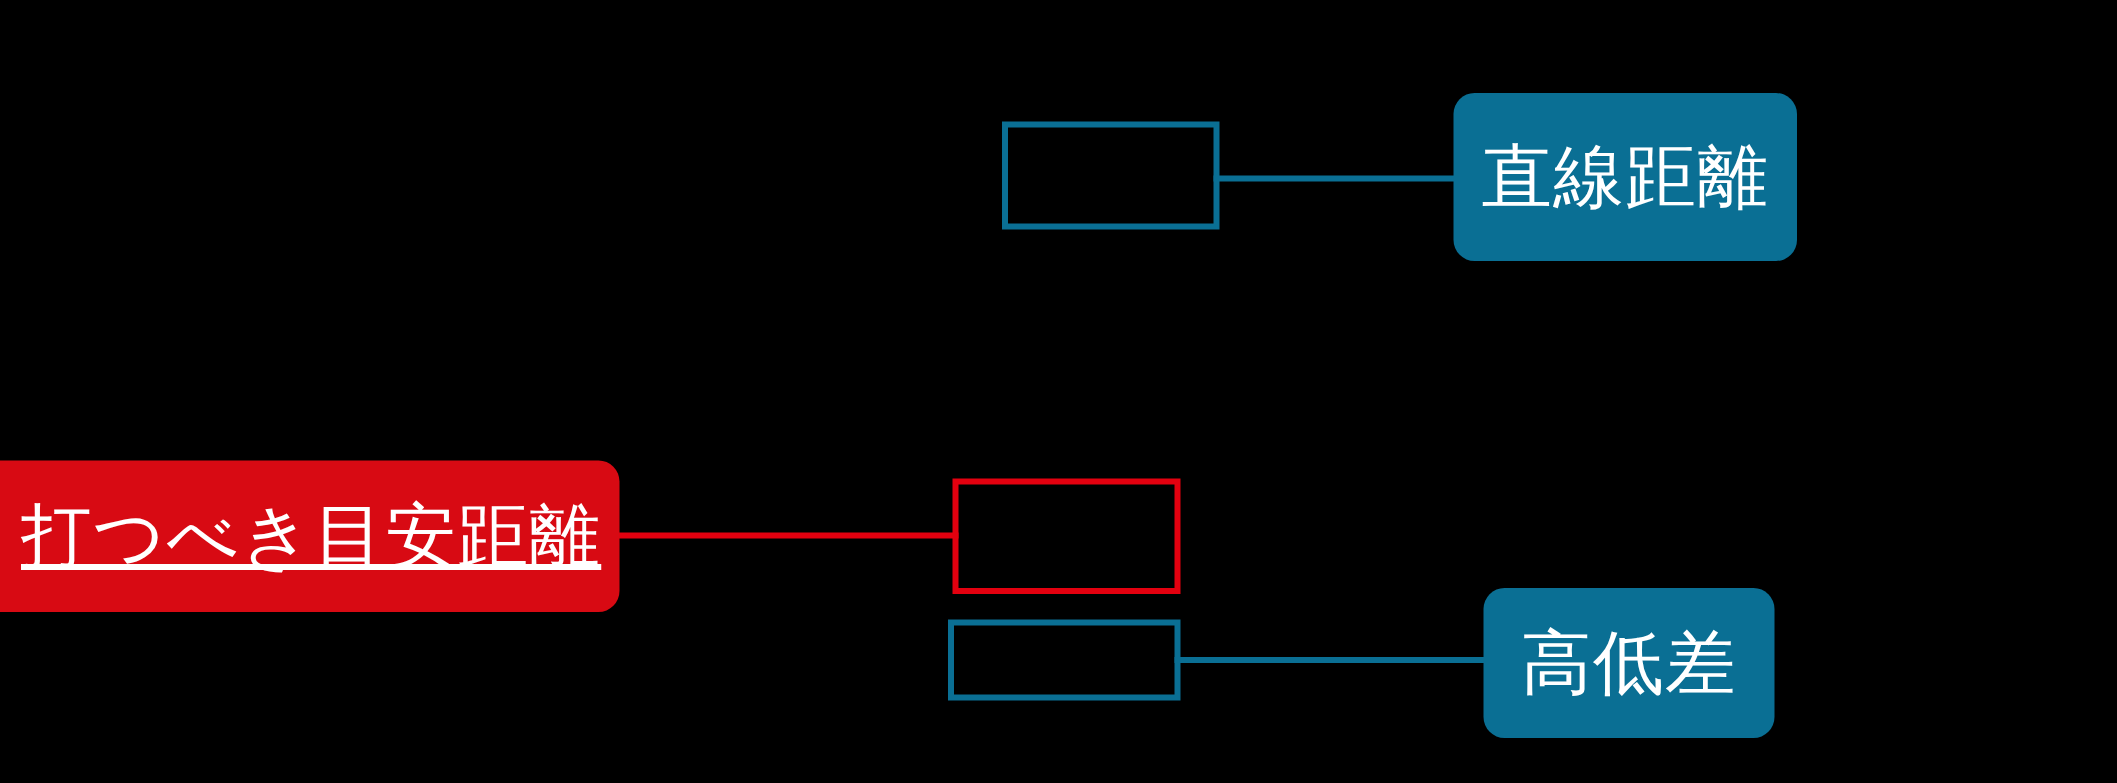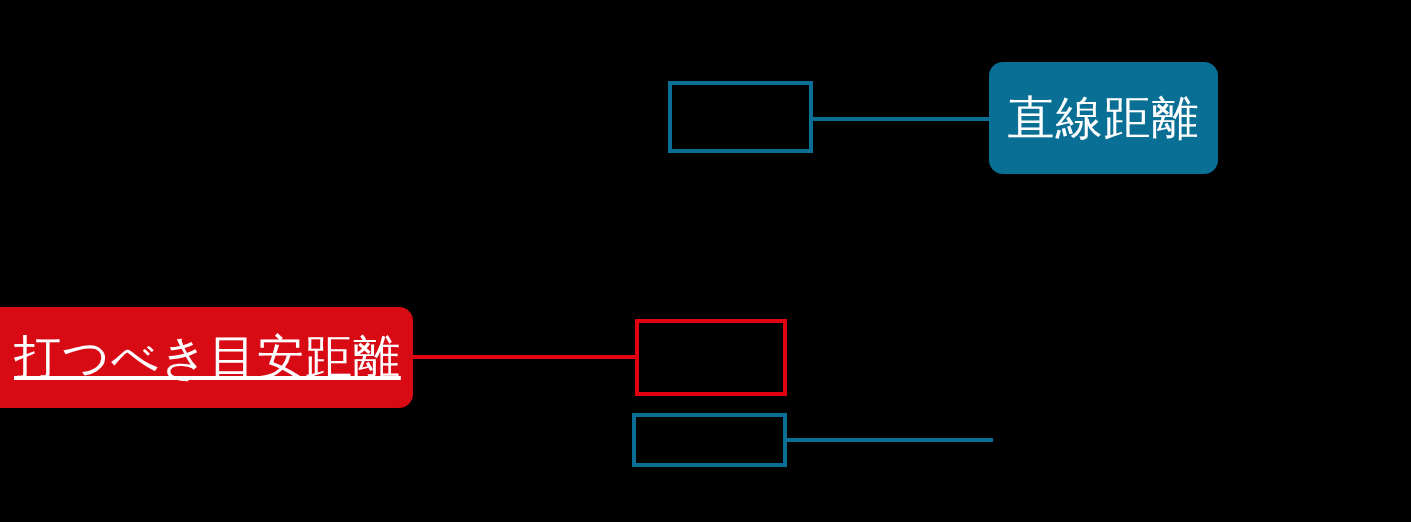--- a/index.html
+++ b/index.html
@@ -35,21 +35,21 @@
     height: 101px;
     background: #d80a13;
     font-size: 47px;
     padding-left: 14px;
     justify-content: flex-start;
     padding-right: 12px;
   }
   .node-root .node-label { padding-left: 14px; text-decoration: underline; }
 
   .node-branch-1 {
-    left: 989px;
+    left: 969px;
     top: 62px;
     width: 229px;
     height: 112px;
     background: #0a6f94;
     font-size: 47px;
   }
   .node-branch-2 {
     left: 989px;
     top: 392px;
     width: 194px;
@@ -126,14 +126,17 @@
   <div class="slot slot-bottom"></div>
 
   <div class="node node-root">
     <span class="node-label">打つべき目安距離</span>
   </div>
 
   <div class="node node-branch-1">
     <span class="node-label">直線距離</span>
   </div>
 
+  <div class="node node-branch-2">
+    <span class="node-label">高低差</span>
+  </div>
 
 </div>
 
 </body></html>

